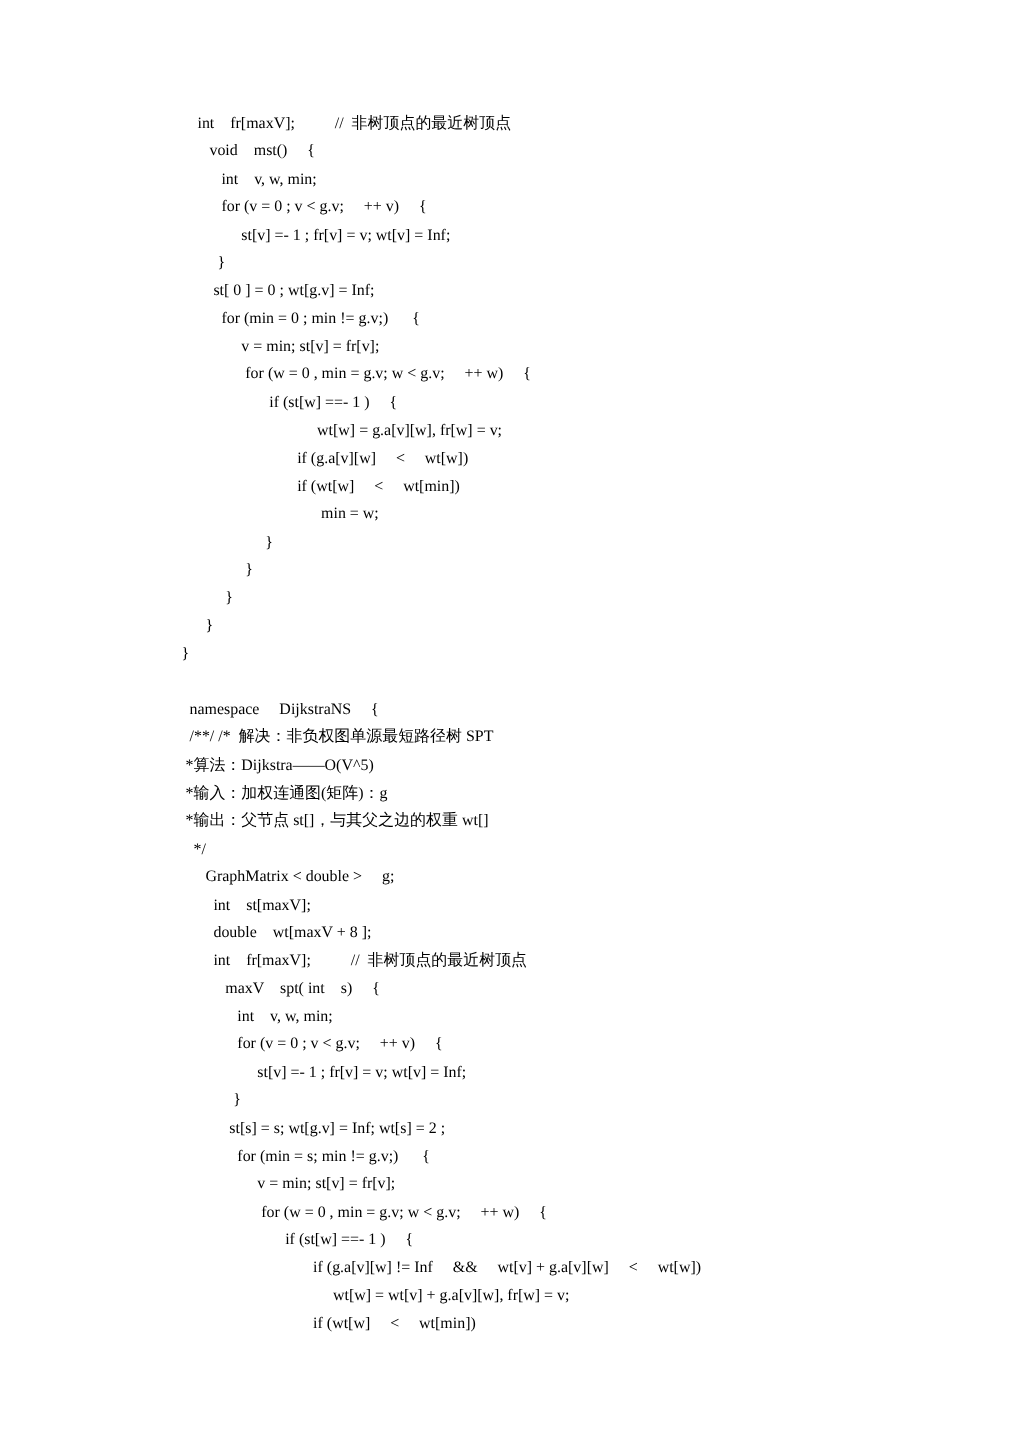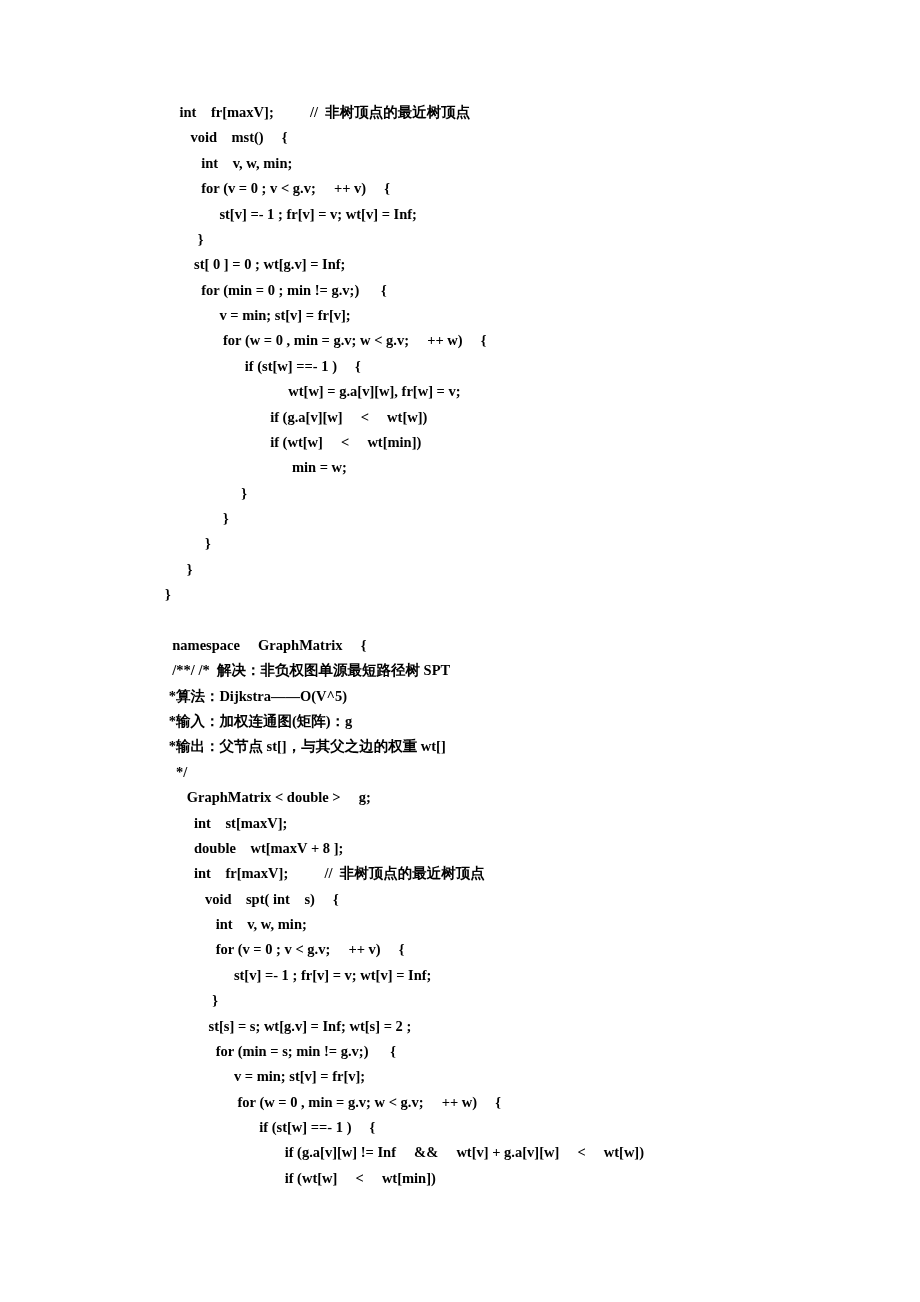--- a/index.html
+++ b/index.html
@@ -1,19 +1,18 @@
 <!DOCTYPE html>
 <html><head>
   <meta charset="utf-8">
   <style>
     * {
       margin: 0;
       padding: 0;
       box-sizing: border-box;
-      font-weight: bold;
     }
     body {
       background: #ffffff;
       font-family: "Times New Roman", "SimSun", serif;
       font-size: 14.5px;
       color: #000000;
       line-height: 1.75;
       padding: 100px 0 50px 165px;
       width: 920px;
     }
@@ -40,35 +39,36 @@
     <div class="code-line">                                  wt[w] = g.a[v][w], fr[w] = v;</div>
     <div class="code-line">                             if (g.a[v][w]     &lt;     wt[w])</div>
     <div class="code-line">                             if (wt[w]     &lt;     wt[min])</div>
     <div class="code-line">                                   min = w;</div>
     <div class="code-line">                     }</div>
     <div class="code-line">                }</div>
     <div class="code-line">           }</div>
     <div class="code-line">      }</div>
     <div class="code-line">}</div>
     <div class="code-line">&nbsp;</div>
-    <div class="code-line">  namespace     GraphMatrix     {</div>
+    <div class="code-line">  namespace     DijkstraNS     {</div>
     <div class="code-line">  /**/ /*  解决：非负权图单源最短路径树 SPT</div>
     <div class="code-line"> *算法：Dijkstra――O(V^5)</div>
     <div class="code-line"> *输入：加权连通图(矩阵)：g</div>
     <div class="code-line"> *输出：父节点 st[]，与其父之边的权重 wt[]</div>
     <div class="code-line">   */</div>
     <div class="code-line">      GraphMatrix &lt; double &gt;     g;</div>
     <div class="code-line">        int    st[maxV];</div>
     <div class="code-line">        double    wt[maxV + 8 ];</div>
     <div class="code-line">        int    fr[maxV];          //  非树顶点的最近树顶点</div>
-    <div class="code-line">           void    spt( int    s)     {</div>
+    <div class="code-line">           maxV    spt( int    s)     {</div>
     <div class="code-line">              int    v, w, min;</div>
     <div class="code-line">              for (v = 0 ; v &lt; g.v;     ++ v)     {</div>
     <div class="code-line">                   st[v] =- 1 ; fr[v] = v; wt[v] = Inf;</div>
     <div class="code-line">             }</div>
     <div class="code-line">            st[s] = s; wt[g.v] = Inf; wt[s] = 2 ;</div>
     <div class="code-line">              for (min = s; min != g.v;)      {</div>
     <div class="code-line">                   v = min; st[v] = fr[v];</div>
     <div class="code-line">                    for (w = 0 , min = g.v; w &lt; g.v;     ++ w)     {</div>
     <div class="code-line">                          if (st[w] ==- 1 )     {</div>
     <div class="code-line">                                 if (g.a[v][w] != Inf     &amp;&amp;     wt[v] + g.a[v][w]     &lt;     wt[w])</div>
+    <div class="code-line">                                      wt[w] = wt[v] + g.a[v][w], fr[w] = v;</div>
     <div class="code-line">                                 if (wt[w]     &lt;     wt[min])</div>
   </div>
 
 </body></html>

